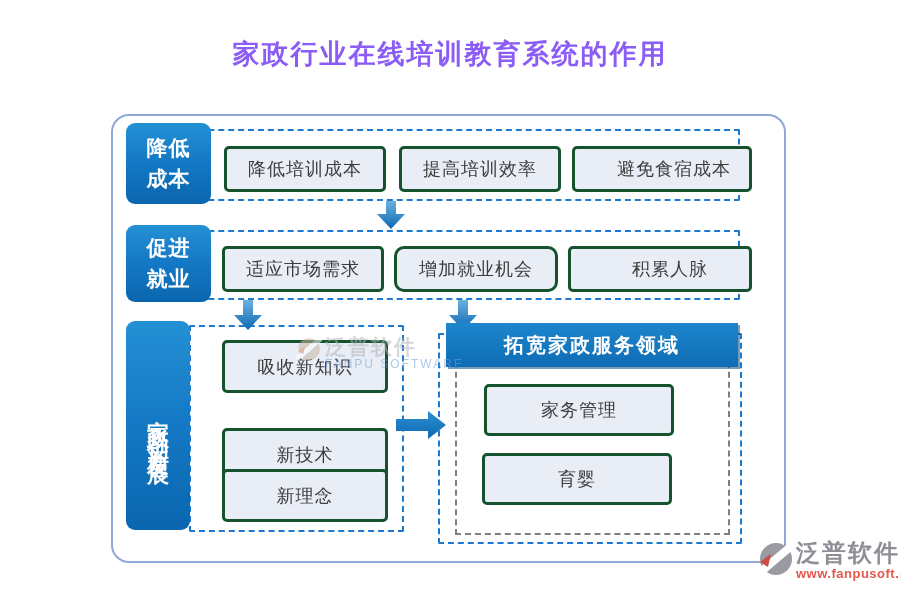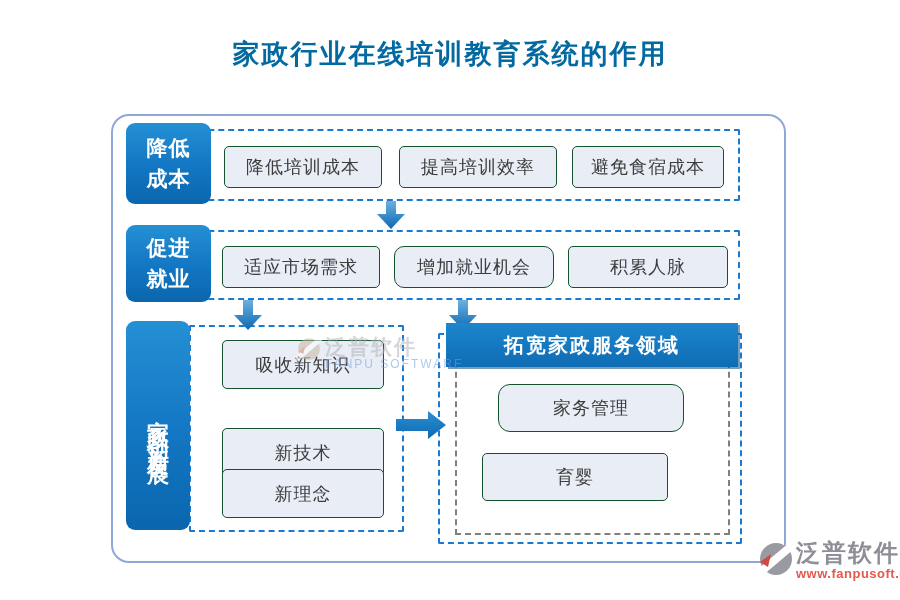--- a/index.html
+++ b/index.html
@@ -2,21 +2,21 @@
 <html><head>
 <meta charset="utf-8">
 <style>
   html,body{margin:0;padding:0;}
   body{
     width:900px;height:600px;position:relative;background:#ffffff;
     font-family:"Liberation Serif","DejaVu Serif",serif;overflow:hidden;
   }
   .title{
     position:absolute;top:36px;left:0;width:900px;text-align:center;
-    font-size:27px;font-weight:bold;color:#0369a1;letter-spacing:2px;
+    font-size:27px;font-weight:bold;color:#8b5cf6;letter-spacing:2px;
   }
   .frame{
     position:absolute;left:111px;top:114px;width:671px;height:445px;
     border:2px solid #8fa8d8;border-radius:18px;
   }
   .dashed-blue{
     position:absolute;border:2px dashed #1b79d2;border-radius:2px;background:transparent;
   }
   .dashed-gray{
     position:absolute;border:2px dashed #7f7f7f;background:transparent;
@@ -26,21 +26,21 @@
     background:linear-gradient(180deg,#2490d4 0%,#1478c4 50%,#0a66ae 100%);
     color:#ffffff;font-weight:bold;font-size:21px;line-height:1.45;
     display:flex;align-items:center;justify-content:center;text-align:center;
     white-space:pre-line;letter-spacing:1px;
   }
   .blue-tab.vertical{
     writing-mode:vertical-lr;text-orientation:upright;letter-spacing:9px;
     font-size:22px;line-height:1;padding-top:6px;box-sizing:border-box;
   }
   .pill{
-    position:absolute;background:#e9edf6;border:1px solid #14532d;border-radius:5px;
+    position:absolute;background:#e9edf6;border:3px solid #14532d;border-radius:5px;
     color:#3d3d3d;font-size:18px;letter-spacing:1px;
     display:flex;align-items:center;justify-content:center;text-align:center;
   }
   .hdr{
     position:absolute;z-index:6;background:linear-gradient(180deg,#1d86cd,#0e6cb4);
     box-shadow:2px 2px 0 rgba(10,74,130,0.55);
     color:#ffffff;font-weight:bold;font-size:20px;letter-spacing:2px;
     display:flex;align-items:center;justify-content:center;
   }
   .arrow{position:absolute;z-index:4;}
@@ -80,32 +80,32 @@
 
 <div class="title">家政行业在线培训教育系统的作用</div>
 
 <div class="frame"></div>
 
 <div class="dashed-blue" style="left:129px;top:129px;width:607px;height:68px;"></div>
 <div class="blue-tab" style="left:126px;top:123px;width:85px;height:81px;">降低
 成本</div>
 <div class="pill" style="left:224px;top:146px;width:156px;height:40px;">降低培训成本</div>
 <div class="pill" style="left:399px;top:146px;width:156px;height:40px;">提高培训效率</div>
-<div class="pill" style="left:572px;top:146px;width:150px;height:40px;">避免食宿成本</div>
+<div class="pill" style="left:572px;top:146px;width:150px;height:40px;padding-left:24px;">避免食宿成本</div>
 
 <svg class="arrow" style="left:377px;top:201px;" width="28" height="28" viewBox="0 0 28 28">
   <polygon points="9,0 19,0 19,13 28,13 14,28 0,13 9,13" fill="url(#agrad)"></polygon>
 </svg>
 
 <div class="dashed-blue" style="left:129px;top:230px;width:607px;height:66px;"></div>
 <div class="blue-tab" style="left:126px;top:225px;width:85px;height:77px;">促进
 就业</div>
 <div class="pill" style="left:222px;top:246px;width:156px;height:40px;">适应市场需求</div>
 <div class="pill" style="left:394px;top:246px;width:158px;height:40px;border-radius:10px;">增加就业机会</div>
-<div class="pill" style="left:568px;top:246px;width:158px;height:40px;">积累人脉</div>
+<div class="pill" style="left:568px;top:246px;width:158px;height:40px;padding-left:20px;">积累人脉</div>
 
 <svg class="arrow" style="left:234px;top:300px;" width="28" height="30" viewBox="0 0 28 30">
   <polygon points="9,0 19,0 19,15 28,15 14,30 0,15 9,15" fill="url(#agrad)"></polygon>
 </svg>
 <svg class="arrow" style="left:449px;top:300px;" width="28" height="30" viewBox="0 0 28 30">
   <polygon points="9,0 19,0 19,15 28,15 14,30 0,15 9,15" fill="url(#agrad)"></polygon>
 </svg>
 
 <div class="dashed-blue" style="left:189px;top:325px;width:211px;height:203px;"></div>
 <div class="blue-tab vertical" style="left:126px;top:321px;width:64px;height:209px;">家政创新发展</div>
@@ -125,21 +125,21 @@
   </span>
 </div>
 
 <svg class="arrow" style="left:396px;top:411px;" width="50" height="28" viewBox="0 0 50 28">
   <polygon points="0,8 32,8 32,0 50,14 32,28 32,20 0,20" fill="url(#agradr)"></polygon>
 </svg>
 
 <div class="dashed-blue" style="left:438px;top:333px;width:300px;height:207px;"></div>
 <div class="hdr" style="left:446px;top:323px;width:292px;height:44px;">拓宽家政服务领域</div>
 <div class="dashed-gray" style="left:455px;top:362px;width:271px;height:169px;"></div>
-<div class="pill" style="left:498px;top:384px;width:184px;height:46px;border-radius:12px;">家务管理</div>
+<div class="pill" style="left:484px;top:384px;width:184px;height:46px;">家务管理</div>
 <div class="pill" style="left:482px;top:453px;width:184px;height:46px;">育婴</div>
 
 <div class="logo">
   <svg width="36" height="38" viewBox="0 0 36 36">
     <circle cx="18" cy="18" r="16" fill="#9a9aa2"></circle>
     <rect x="-8" y="14" width="52" height="8" fill="#ffffff" transform="rotate(-40 18 18)"></rect>
     <path d="M2 21 L13 13 L10 26 Z" fill="#cf4b41"></path>
   </svg>
   <span class="lg-text">
     <span class="lg-brand">泛普软件</span>

